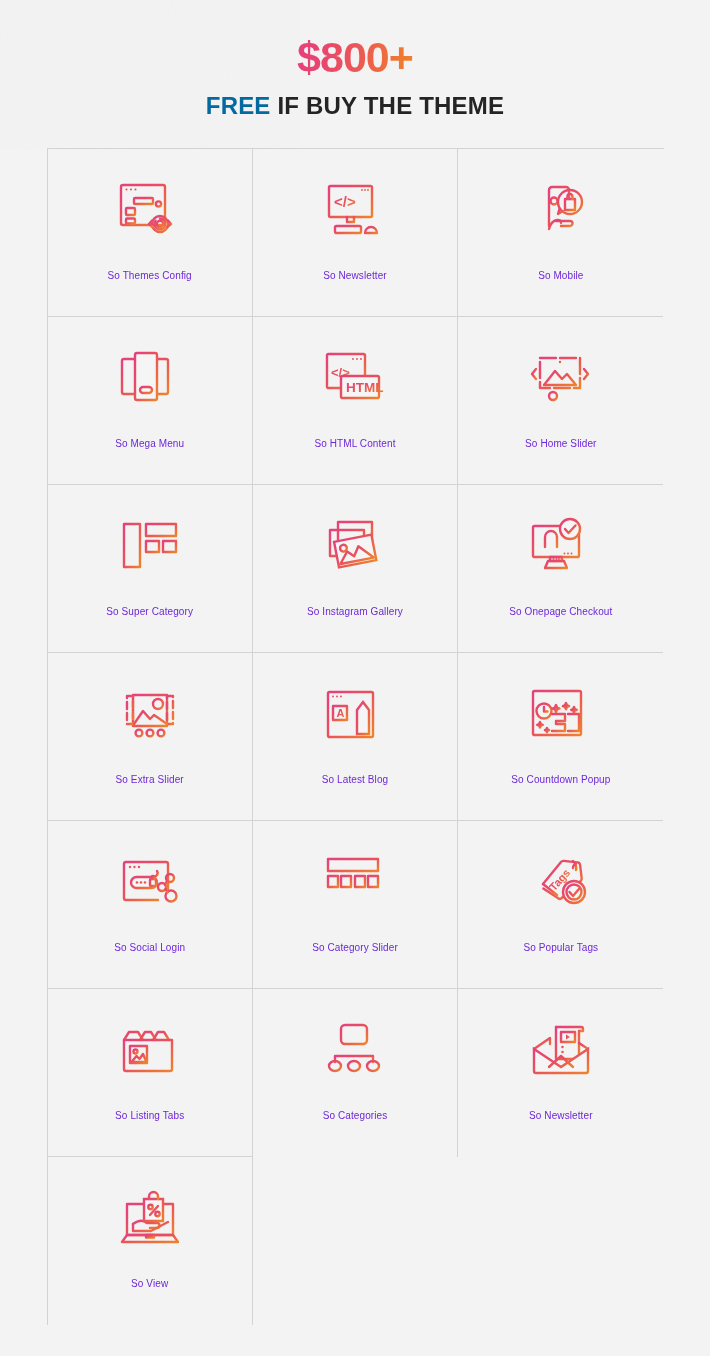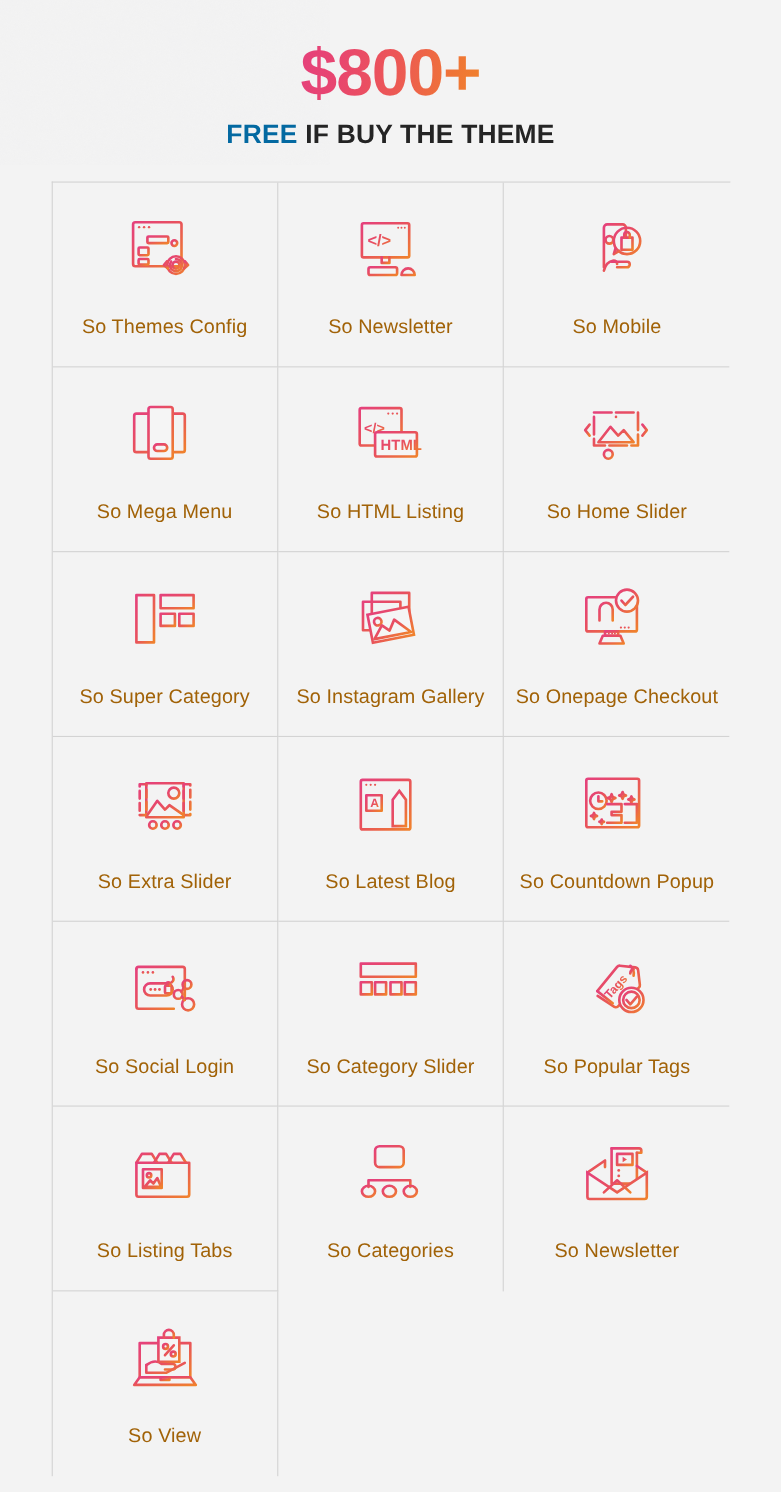--- a/index.html
+++ b/index.html
@@ -33,21 +33,21 @@
     height: 1356px;
   }
 
   
   .header {
     padding-top: 36px;
     text-align: center;
   }
 
   .price {
-    font-size: 60px;
+    font-size: 43px;
     font-weight: 700;
     letter-spacing: -1px;
     line-height: 1;
     background-image: linear-gradient(100deg, #e5417c 0%, #e8456f 22%, #ec5756 52%, #ef7437 82%, #f0822c 100%);
     -webkit-background-clip: text;
     background-clip: text;
     color: transparent;
     -webkit-text-fill-color: transparent;
     display: inline-block;
   }
@@ -87,22 +87,22 @@
   .cell .icon {
     height: 82px;
     display: flex;
     align-items: center;
     justify-content: center;
   }
   .cell .icon svg { display: block; }
 
   .cell .label {
     margin-top: 17px;
-    font-size: 18px;
-    color: #a16207;
+    font-size: 10px;
+    color: #6d28d9;
     letter-spacing: .1px;
     text-align: center;
   }
 </style>
 </head>
 <body>
 
 <svg id="texture" xmlns="http://www.w3.org/2000/svg">
   <defs>
     <filter id="grain">
@@ -239,21 +239,21 @@
             <circle cx="44" cy="17" r="1" fill="url(#g)" stroke="none"></circle>
     <text x="14" y="35" font-family="Liberation Sans, sans-serif" font-size="13" font-weight="700" fill="url(#g)">&lt;/&gt;</text>
     <line x1="36" y1="29" x2="44" y2="29" fill="none" stroke="url(#g)" stroke-width="2.4" stroke-linecap="round" stroke-linejoin="round"></line>
     <line x1="36" y1="34" x2="38" y2="34" fill="none" stroke="url(#g)" stroke-width="2.4" stroke-linecap="round" stroke-linejoin="round"></line>
             <line x1="40.5" y1="34" x2="44" y2="34" fill="none" stroke="url(#g)" stroke-width="2.4" stroke-linecap="round" stroke-linejoin="round"></line>
     <line x1="15" y1="42" x2="17" y2="42" fill="none" stroke="url(#g)" stroke-width="2.4" stroke-linecap="round" stroke-linejoin="round"></line>
     <rect x="24" y="34" width="38" height="22" rx="1.6" fill="#f5f5f5" stroke="url(#g)" stroke-width="2.4"></rect>
     <text x="29" y="50" font-family="Liberation Sans, sans-serif" font-size="13.5" font-weight="700" fill="url(#g)">HTML</text>
   </svg>
         </div>
-        <div class="label">So HTML Listing</div>
+        <div class="label">So HTML Content</div>
       </div>
       <div class="cell">
         <div class="icon">
           <svg width="76" height="76" viewBox="0 0 76 76" xmlns="http://www.w3.org/2000/svg">
     <rect x="17" y="16" width="40" height="30" fill="none" stroke="url(#g)" stroke-width="2.4" stroke-linecap="round" stroke-linejoin="round" stroke-dasharray="16 4"></rect>
     <path d="M21 43 l11 -14 l7 8 l5 -5 l9 11 z" fill="none" stroke="url(#g)" stroke-width="2.4" stroke-linecap="round" stroke-linejoin="round"></path>
     <circle cx="37" cy="20" r="1.2" fill="url(#g)" stroke="none"></circle>
     <path d="M13 27 l-4 5 l4 5" fill="none" stroke="url(#g)" stroke-width="2.4" stroke-linecap="round" stroke-linejoin="round"></path>
     <path d="M61 27 l4 5 l-4 5" fill="none" stroke="url(#g)" stroke-width="2.4" stroke-linecap="round" stroke-linejoin="round"></path>
     <circle cx="30" cy="54" r="4" fill="none" stroke="url(#g)" stroke-width="2.4" stroke-linecap="round" stroke-linejoin="round"></circle>

